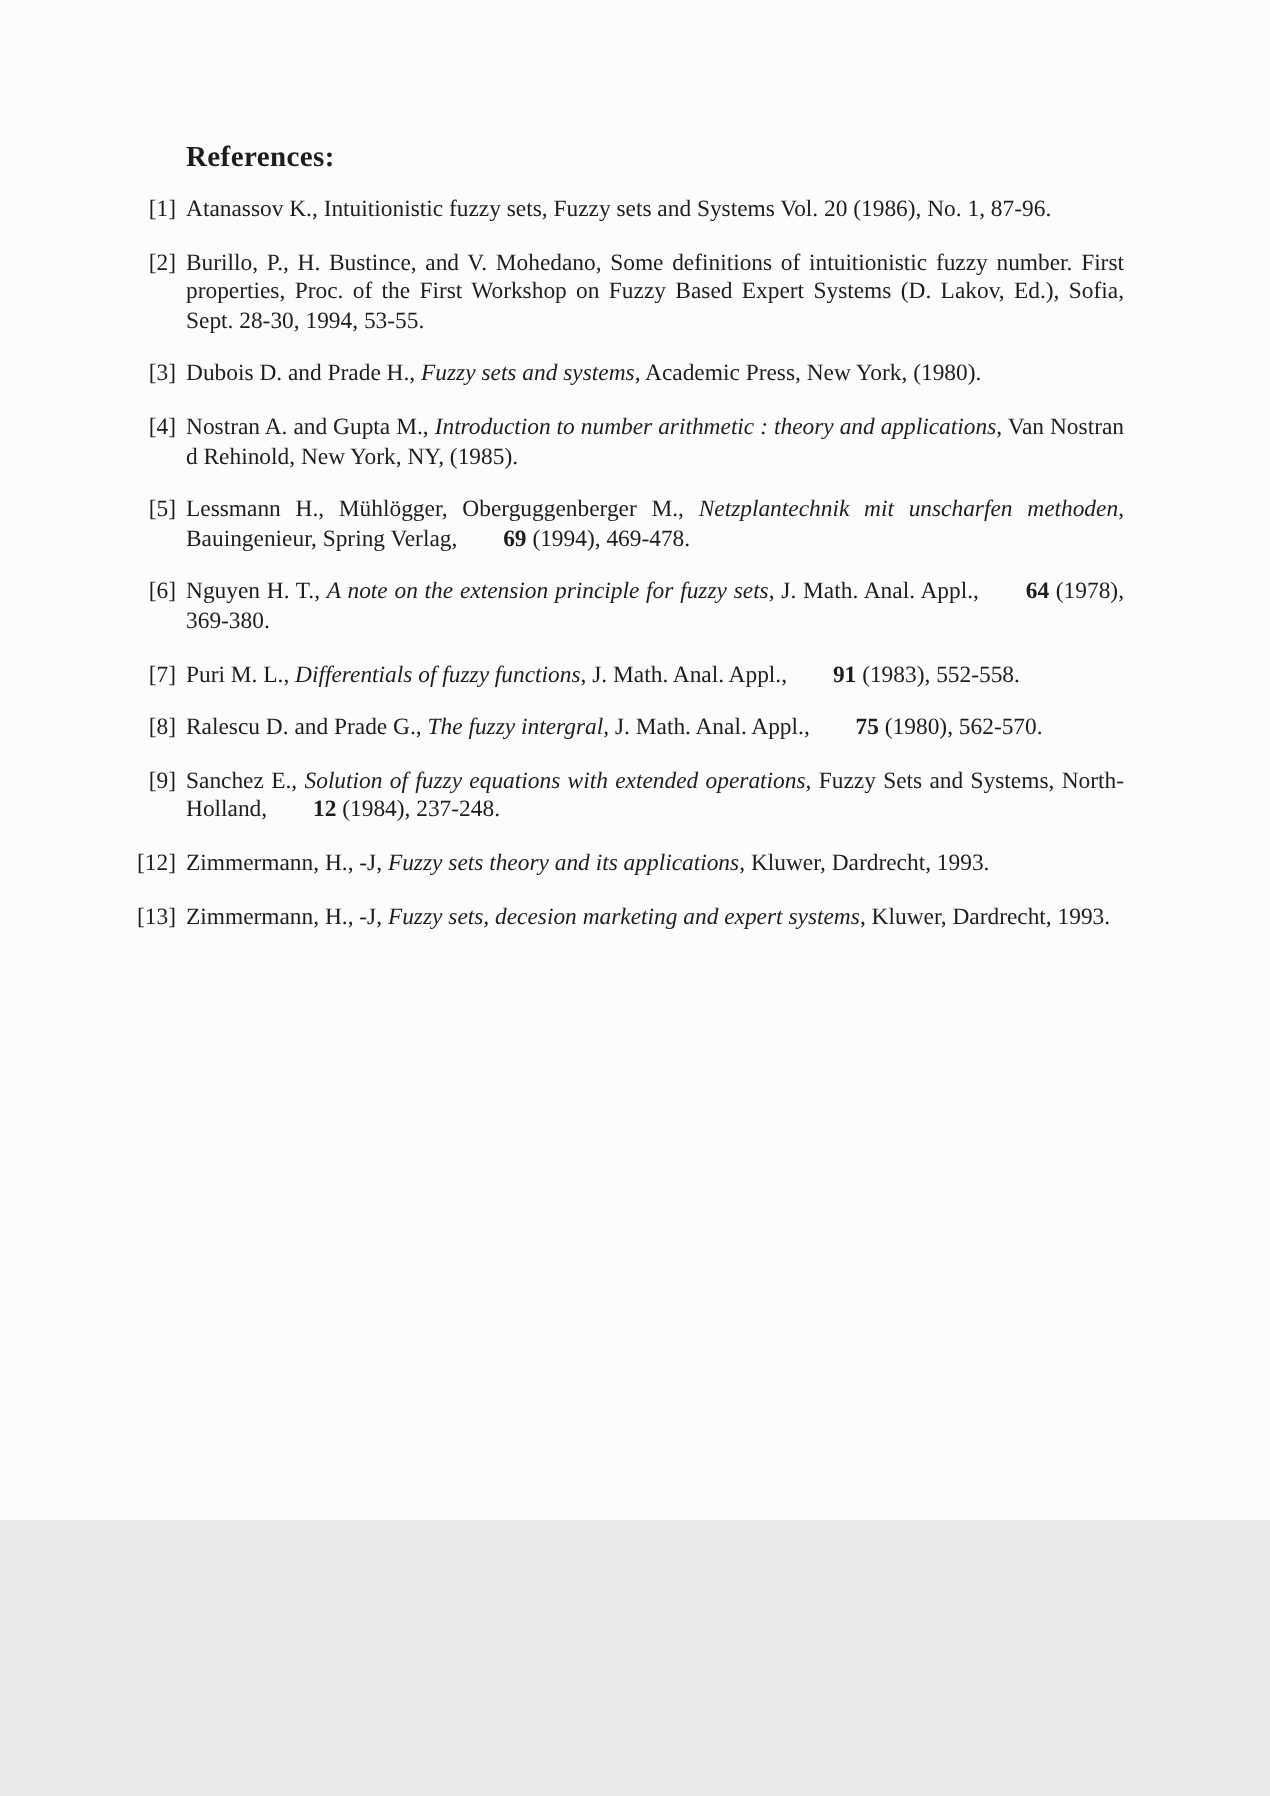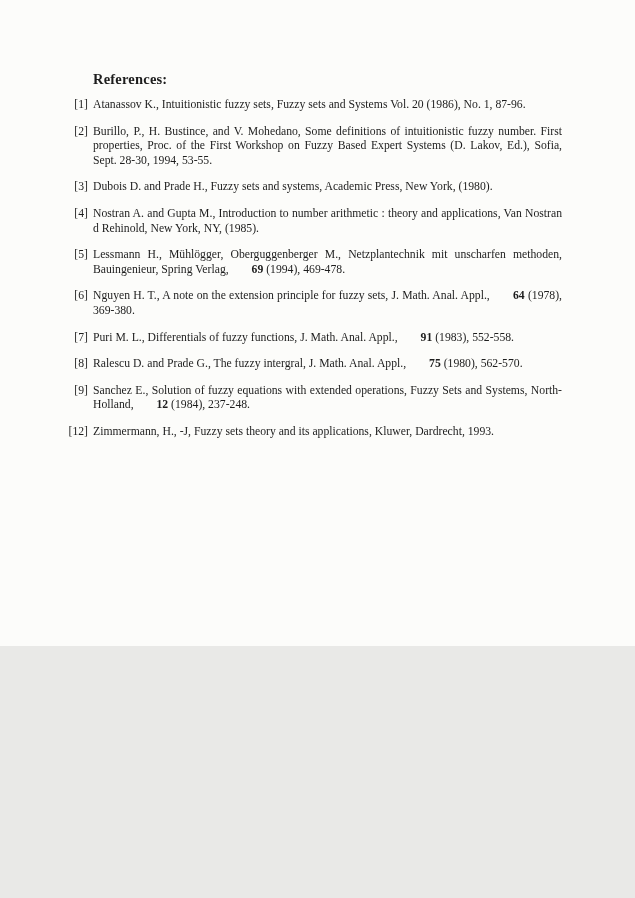--- a/index.html
+++ b/index.html
@@ -3,21 +3,21 @@
 <meta charset="utf-8">
 <style>
   html, body { margin: 0; padding: 0; }
   body {
     width: 635px; height: 898px;
     background: #e9e9e7;
     font-family: "Liberation Serif", "DejaVu Serif", serif;
   }
   .page {
     position: relative;
-    width: 635px; height: 646px;
+    width: 635px; height: 760px;
     background: #fcfcfa;
     color: #1d1d1d;
     overflow: hidden;
   }
   .refs-title {
     position: absolute;
     left: 93px; top: 71px;
     margin: 0;
     font-size: 14.5px;
     font-weight: bold;
@@ -39,21 +39,21 @@
     line-height: 14.6px;
     white-space: nowrap;
   }
   .ref-text {
     margin-left: 5px;
     width: 469px;
     font-size: 11.7px;
     line-height: 14.6px;
     text-align: justify;
   }
-  .seg-i { }
+  .seg-i { font-style: italic; }
   .seg-b { font-weight: bold; padding-left: 20px; }
   .page-number {
     position: absolute;
     left: 0; top: 792px;
     width: 624px;
     text-align: right;
     font-size: 11.5px;
   }
 </style>
 </head>
@@ -96,16 +96,20 @@
         <span class="ref-text"><span class="seg-n">Ralescu D. and Prade G., </span><span class="seg-i">The fuzzy intergral</span><span class="seg-n">, J. Math. Anal. Appl., </span><span class="seg-b">75</span><span class="seg-n"> (1980), 562-570.</span></span>
       </div>
       <div class="ref-item">
         <span class="ref-label">[9]</span>
         <span class="ref-text"><span class="seg-n">Sanchez E., </span><span class="seg-i">Solution of fuzzy equations with extended operations</span><span class="seg-n">, Fuzzy Sets and Systems, North-Holland, </span><span class="seg-b">12</span><span class="seg-n"> (1984), 237-248.</span></span>
       </div>
       <div class="ref-item">
         <span class="ref-label">[12]</span>
         <span class="ref-text"><span class="seg-n">Zimmermann, H., -J, </span><span class="seg-i">Fuzzy sets theory and its applications</span><span class="seg-n">, Kluwer, Dardrecht, 1993.</span></span>
       </div>
+      <div class="ref-item">
+        <span class="ref-label">[13]</span>
+        <span class="ref-text"><span class="seg-n">Zimmermann, H., -J, </span><span class="seg-i">Fuzzy sets, decesion marketing and expert systems</span><span class="seg-n">, Kluwer, Dardrecht, 1993.</span></span>
+      </div>
     </div>
 
   <div class="page-number">47</div>
 </div>
 
 </body></html>

